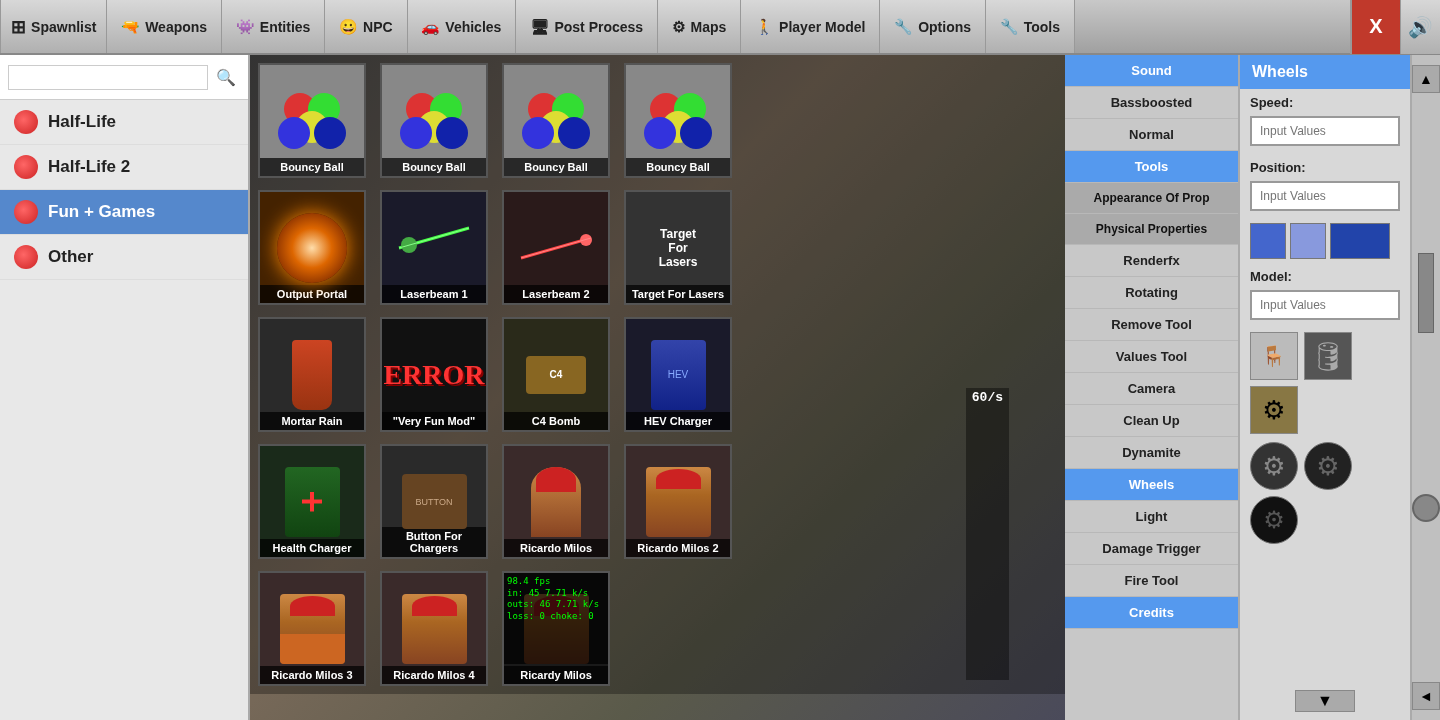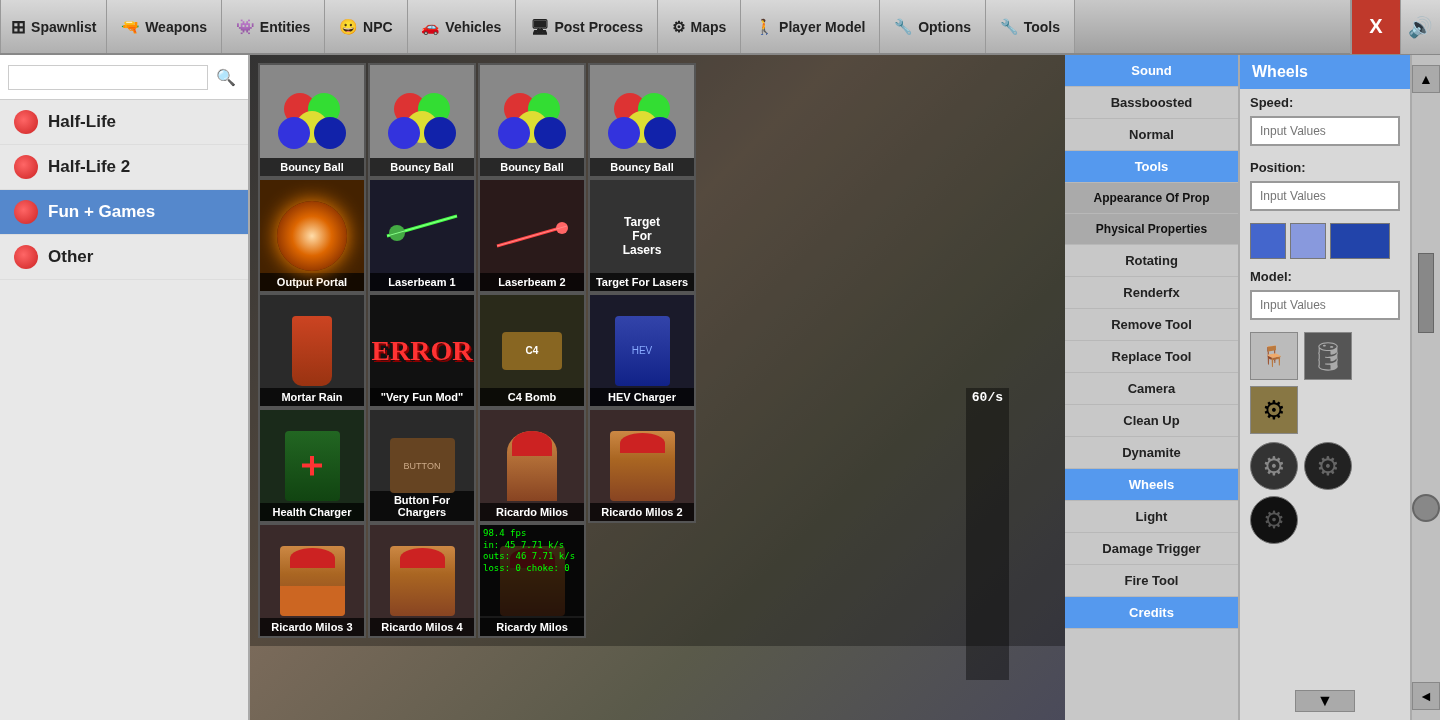--- a/index.html
+++ b/index.html
@@ -146,21 +146,21 @@
       inset: 0;
       background: linear-gradient(135deg, #4a4a4a 0%, #7a6a5a 40%, #5a5a4a 70%, #4a4a5a 100%);
       z-index: 0;
     }
 
     #item-grid {
       position: relative;
       z-index: 2;
       display: grid;
       grid-template-columns: repeat(4, 110px);
-      gap: 0;
+      gap: 12px;
       padding: 8px;
       background: rgba(0,0,0,0.3);
     }
 
     .grid-item {
       width: 108px;
       height: 115px;
       background: #888;
       border: 2px solid #555;
       display: flex;
@@ -643,24 +643,24 @@
 
   <div id="right-panel">
 
     <div id="tools-list">
       <div class="tool-item active">Sound</div>
       <div class="tool-item">Bassboosted</div>
       <div class="tool-item">Normal</div>
       <div class="tool-item active">Tools</div>
       <div class="tool-item section-header">Appearance Of Prop</div>
       <div class="tool-item section-header">Physical Properties</div>
+      <div class="tool-item">Renderfx</div>
       <div class="tool-item">Rotating</div>
-      <div class="tool-item">Renderfx</div>
       <div class="tool-item">Remove Tool</div>
-      <div class="tool-item">Replace Tool</div>
+      <div class="tool-item">Values Tool</div>
       <div class="tool-item">Camera</div>
       <div class="tool-item">Clean Up</div>
       <div class="tool-item">Dynamite</div>
       <div class="tool-item active" style="background:#5599ee;color:white;">Wheels</div>
       <div class="tool-item">Light</div>
       <div class="tool-item">Damage Trigger</div>
       <div class="tool-item">Fire Tool</div>
       <div class="tool-item active" style="background:#5599ee;color:white;">Credits</div>
     </div>
 

